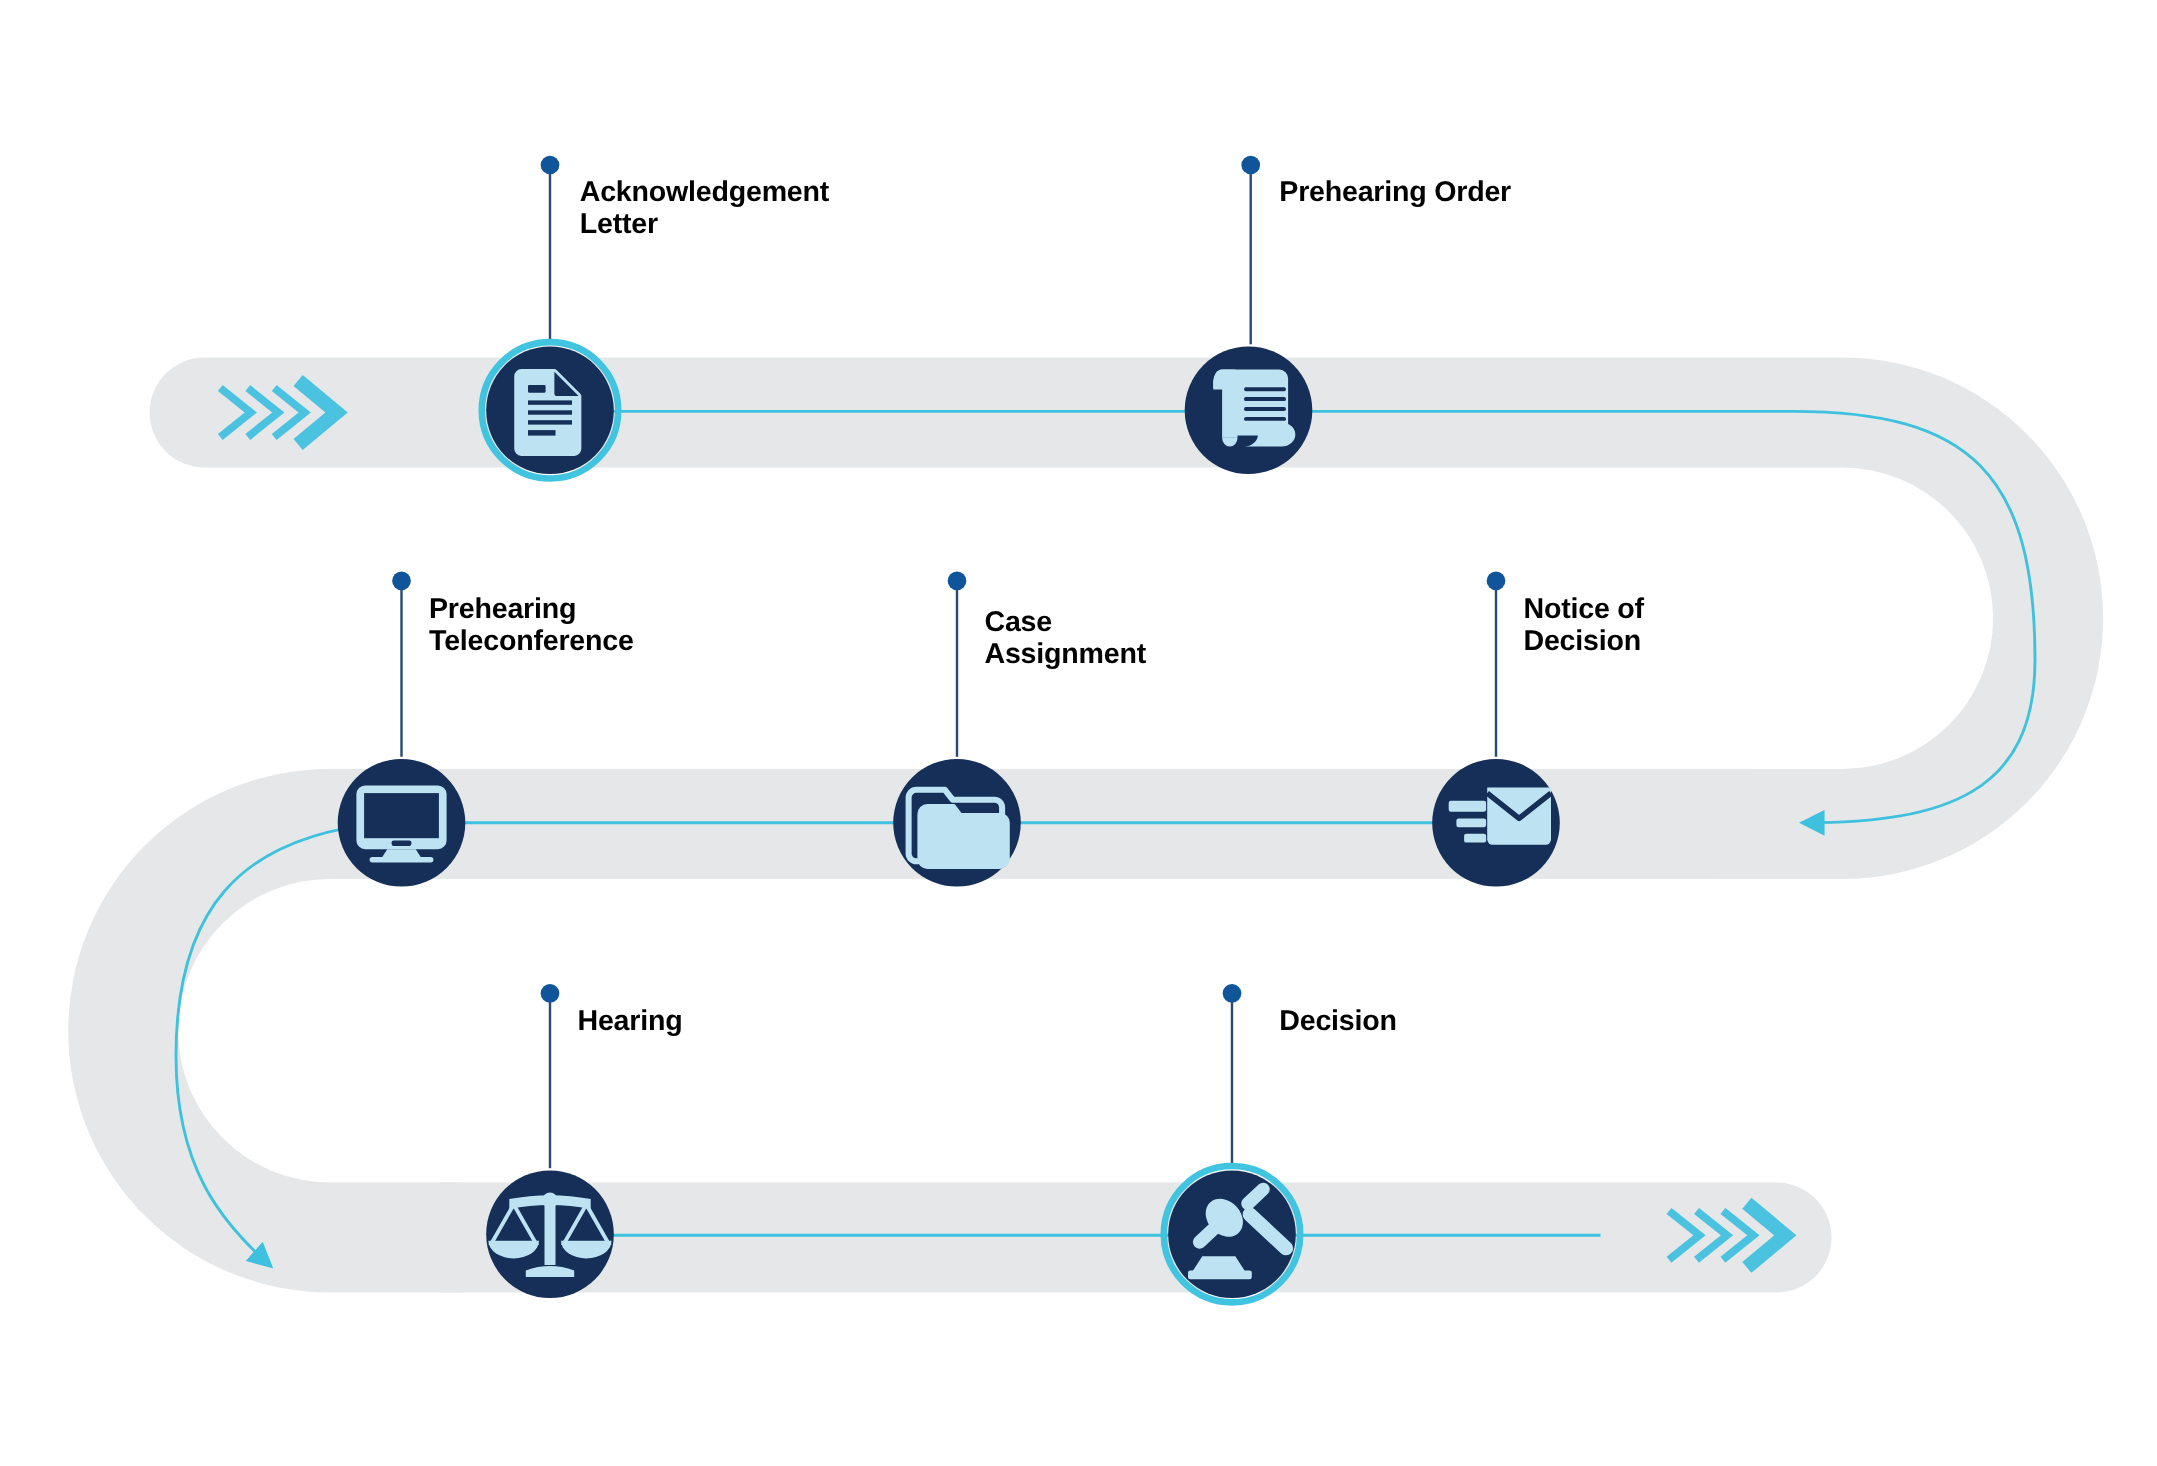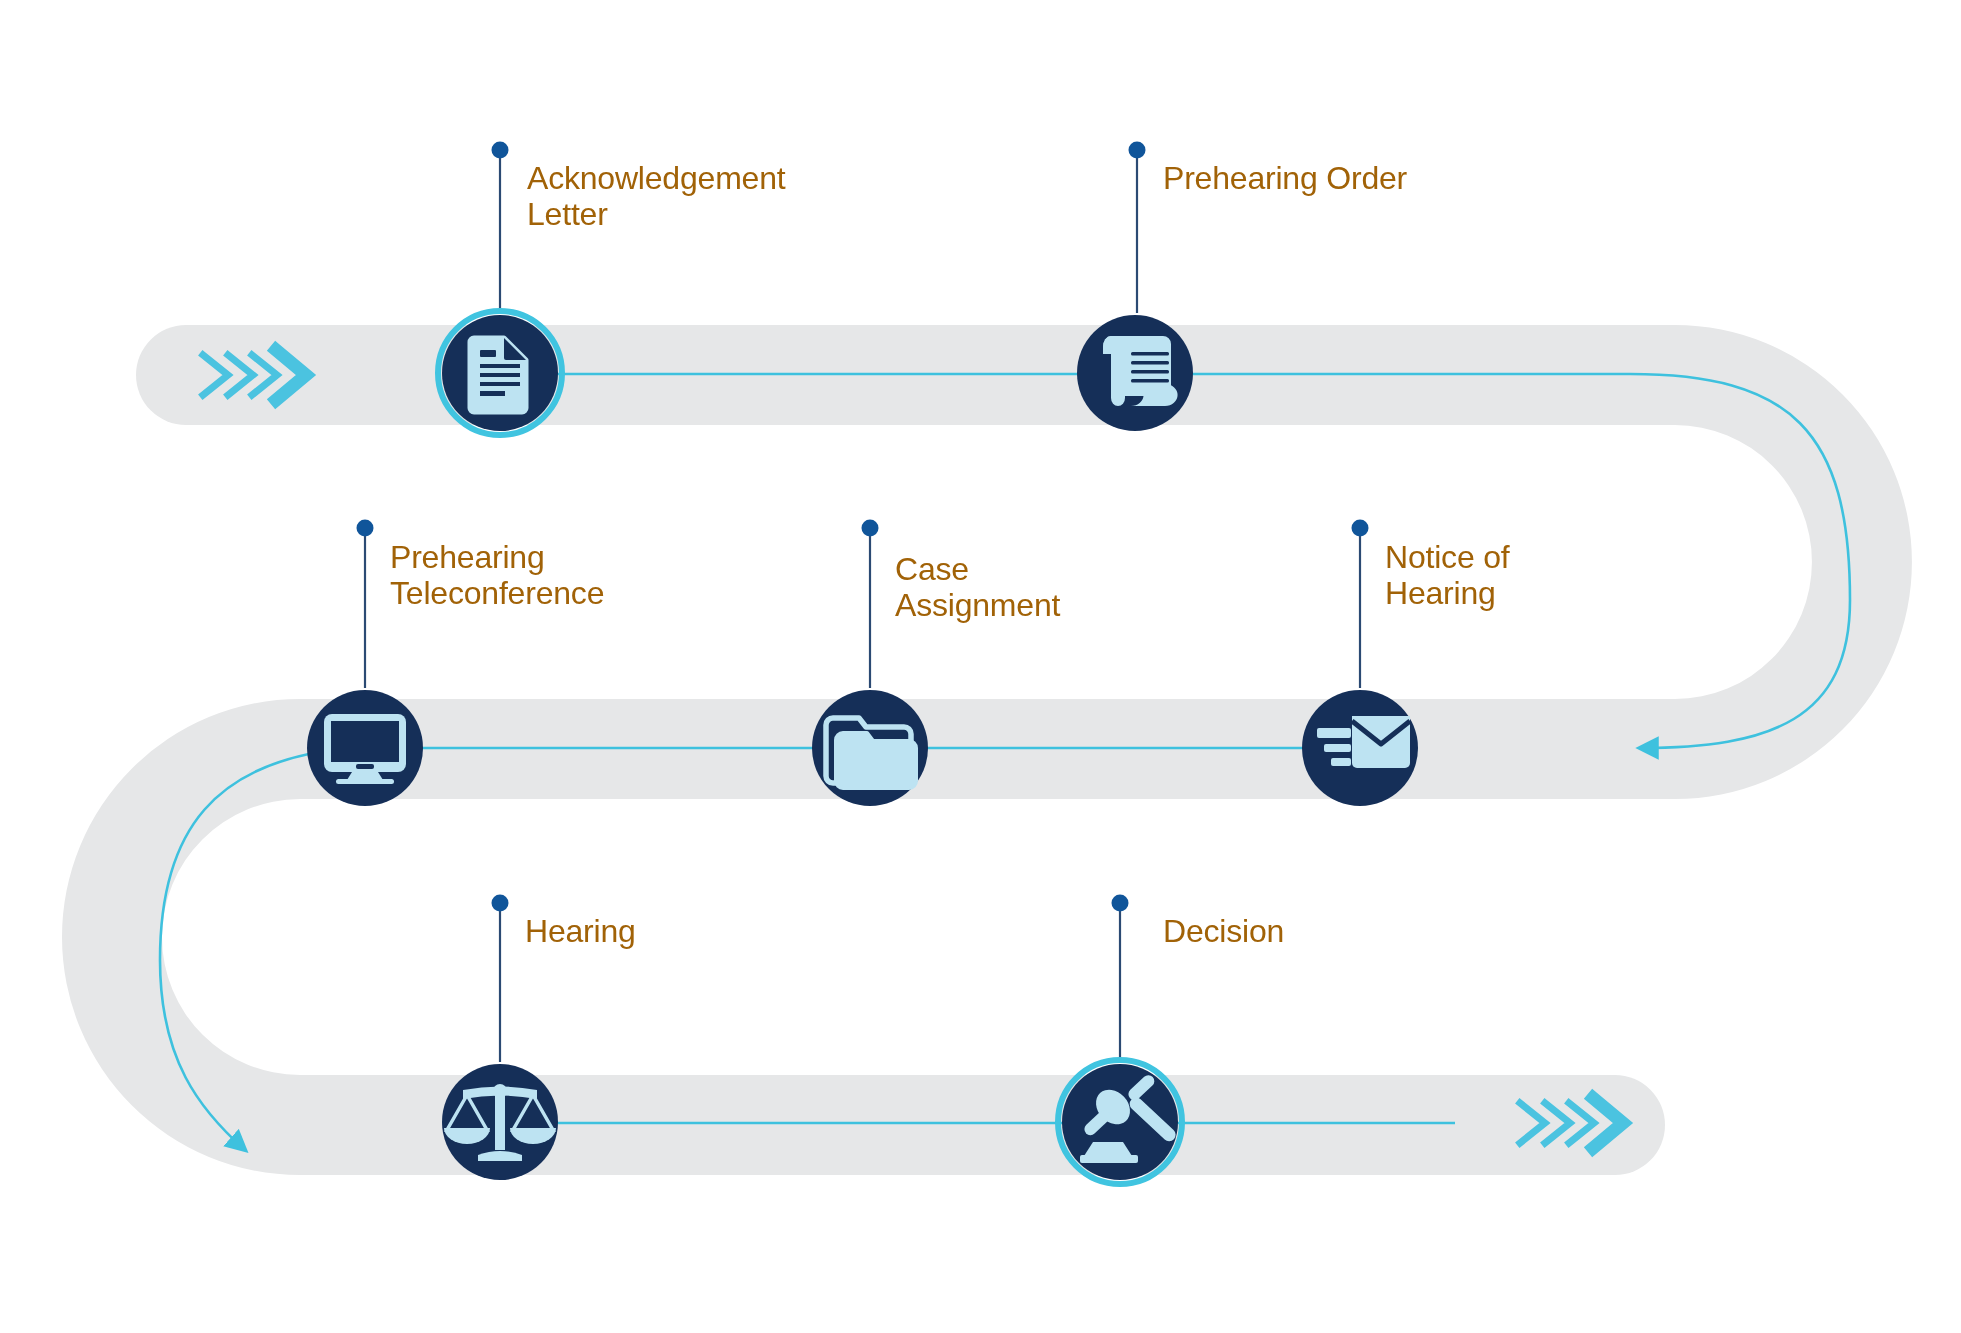--- a/index.html
+++ b/index.html
@@ -1,20 +1,20 @@
 <!DOCTYPE html>
 <html><head>
 <meta charset="utf-8">
 <style>
   html,body{margin:0;padding:0;background:#ffffff;}
   body{width:1961px;height:1333px;overflow:hidden;
        font-family:"Liberation Sans","DejaVu Sans",sans-serif;}
   #stage{position:relative;width:1961px;height:1333px;background:#ffffff;}
   svg.layer{position:absolute;left:0;top:0;width:1961px;height:1333px;}
-  .label{position:absolute;color:#a16207;font-weight:normal;font-size:32px;
+  .label{position:absolute;color:#000000;font-weight:bold;font-size:26px;
          line-height:1.13;letter-spacing:-0.2px;white-space:pre-line;}
 </style>
 </head>
 <body>
 
 <div id="stage">
 
   <svg class="layer" viewBox="0 0 1961 1333">
 
     <defs>
@@ -218,19 +218,19 @@
 
   <div class="label" style="left:390px;top:539px;width:300px;">Prehearing
 Teleconference</div>
 
   <div class="label" style="left:1163px;top:160px;width:330px;">Prehearing Order</div>
 
   <div class="label" style="left:895px;top:539px;width:300px;margin-top:12px;">Case
 Assignment</div>
 
   <div class="label" style="left:1385px;top:539px;width:300px;">Notice of
-Hearing</div>
+Decision</div>
 
   <div class="label" style="left:525px;top:913px;width:300px;">Hearing</div>
 
   <div class="label" style="left:1163px;top:913px;width:300px;">Decision</div>
 
 </div>
 
 </body></html>

